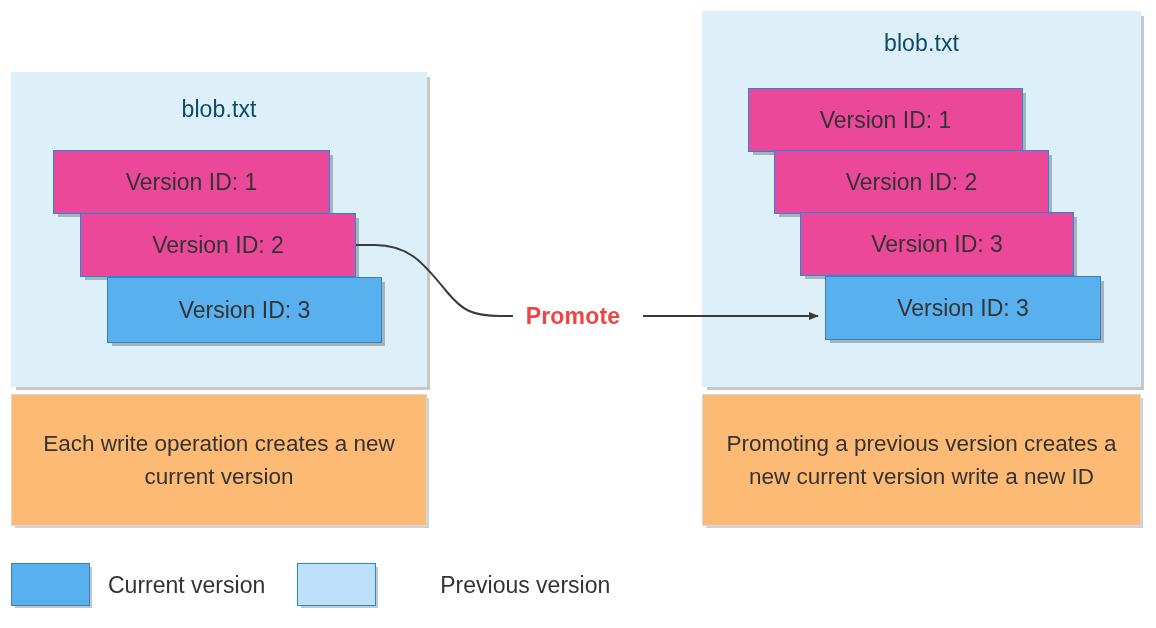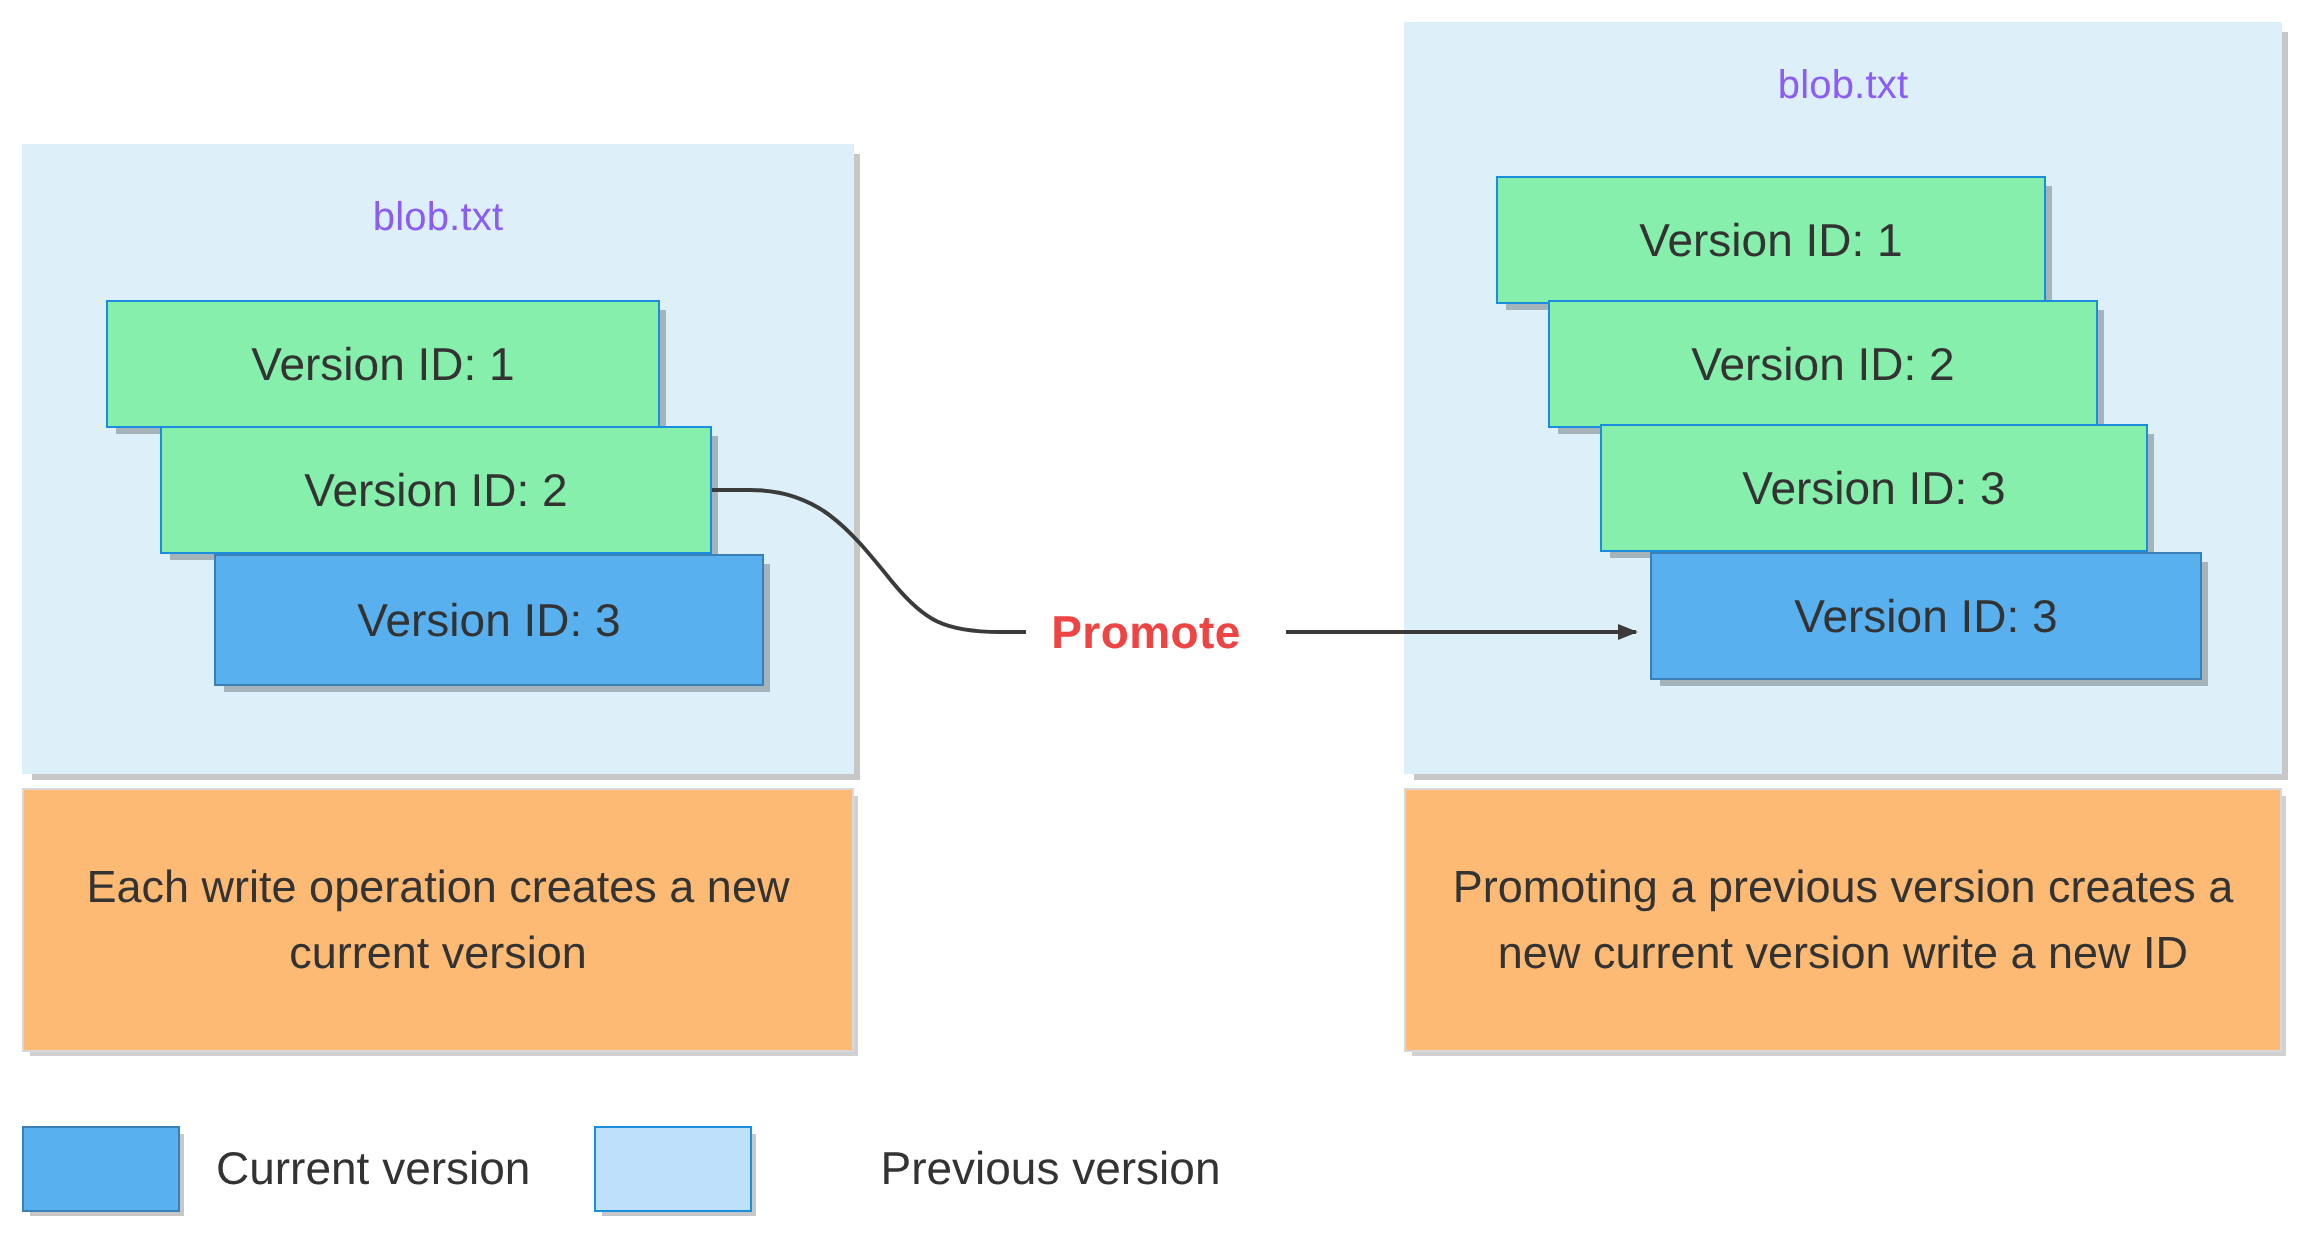--- a/index.html
+++ b/index.html
@@ -31,43 +31,43 @@
     box-shadow: 4px 4px 0 -1px rgba(0,0,0,0.22);
   }
   #panel-left  { left: 11px;  top: 72px; width: 416px; height: 315px; }
   #panel-right { left: 702px; top: 11px; width: 439px; height: 376px; }
 
   .panel-title {
     position: absolute;
     left: 0;
     width: 100%;
     text-align: center;
-    font-size: 20px;
+    font-size: 23px;
     line-height: 28px;
-    color: #8b5cf6;
+    color: #0c4a6e;
     letter-spacing: 0.1px;
   }
   #panel-left  .panel-title { top: 23px; }
   #panel-right .panel-title { top: 18px; }
 
   
   .vcard {
     position: absolute;
     box-sizing: border-box;
     display: flex;
     align-items: center;
     justify-content: center;
     font-size: 23px;
     line-height: 26px;
     color: #333333;
     box-shadow: 4px 4px 0 -1px rgba(0,0,0,0.25);
     border: 1px solid #1b8ddd;
   }
   .vcard.previous {
-    background: #86efac;
+    background: #ec4899;
   }
   .vcard.current {
     background: #58b0ee;
     border-color: #3a7fb5;
   }
 
   
   #l-v1 { left: 53px;  top: 150px; width: 277px; height: 64px; z-index: 3; }
   #l-v2 { left: 80px;  top: 213px; width: 276px; height: 64px; z-index: 4; }
   #l-v3 { left: 107px; top: 277px; width: 275px; height: 66px; z-index: 5; }
@@ -120,21 +120,21 @@
   #caption-left  { left: 11px;  top: 394px; width: 416px; height: 132px; }
   #caption-right { left: 702px; top: 394px; width: 439px; height: 132px; }
 
   
   #legend {
     position: absolute;
     left: 11px;
     top: 562px;
     height: 44px;
     display: flex;
-    align-items: center;
+    align-items: flex-end;
     z-index: 10;
   }
   .legend-item {
     display: flex;
     align-items: center;
   }
   .legend-swatch {
     width: 79px;
     height: 43px;
     box-sizing: border-box;

